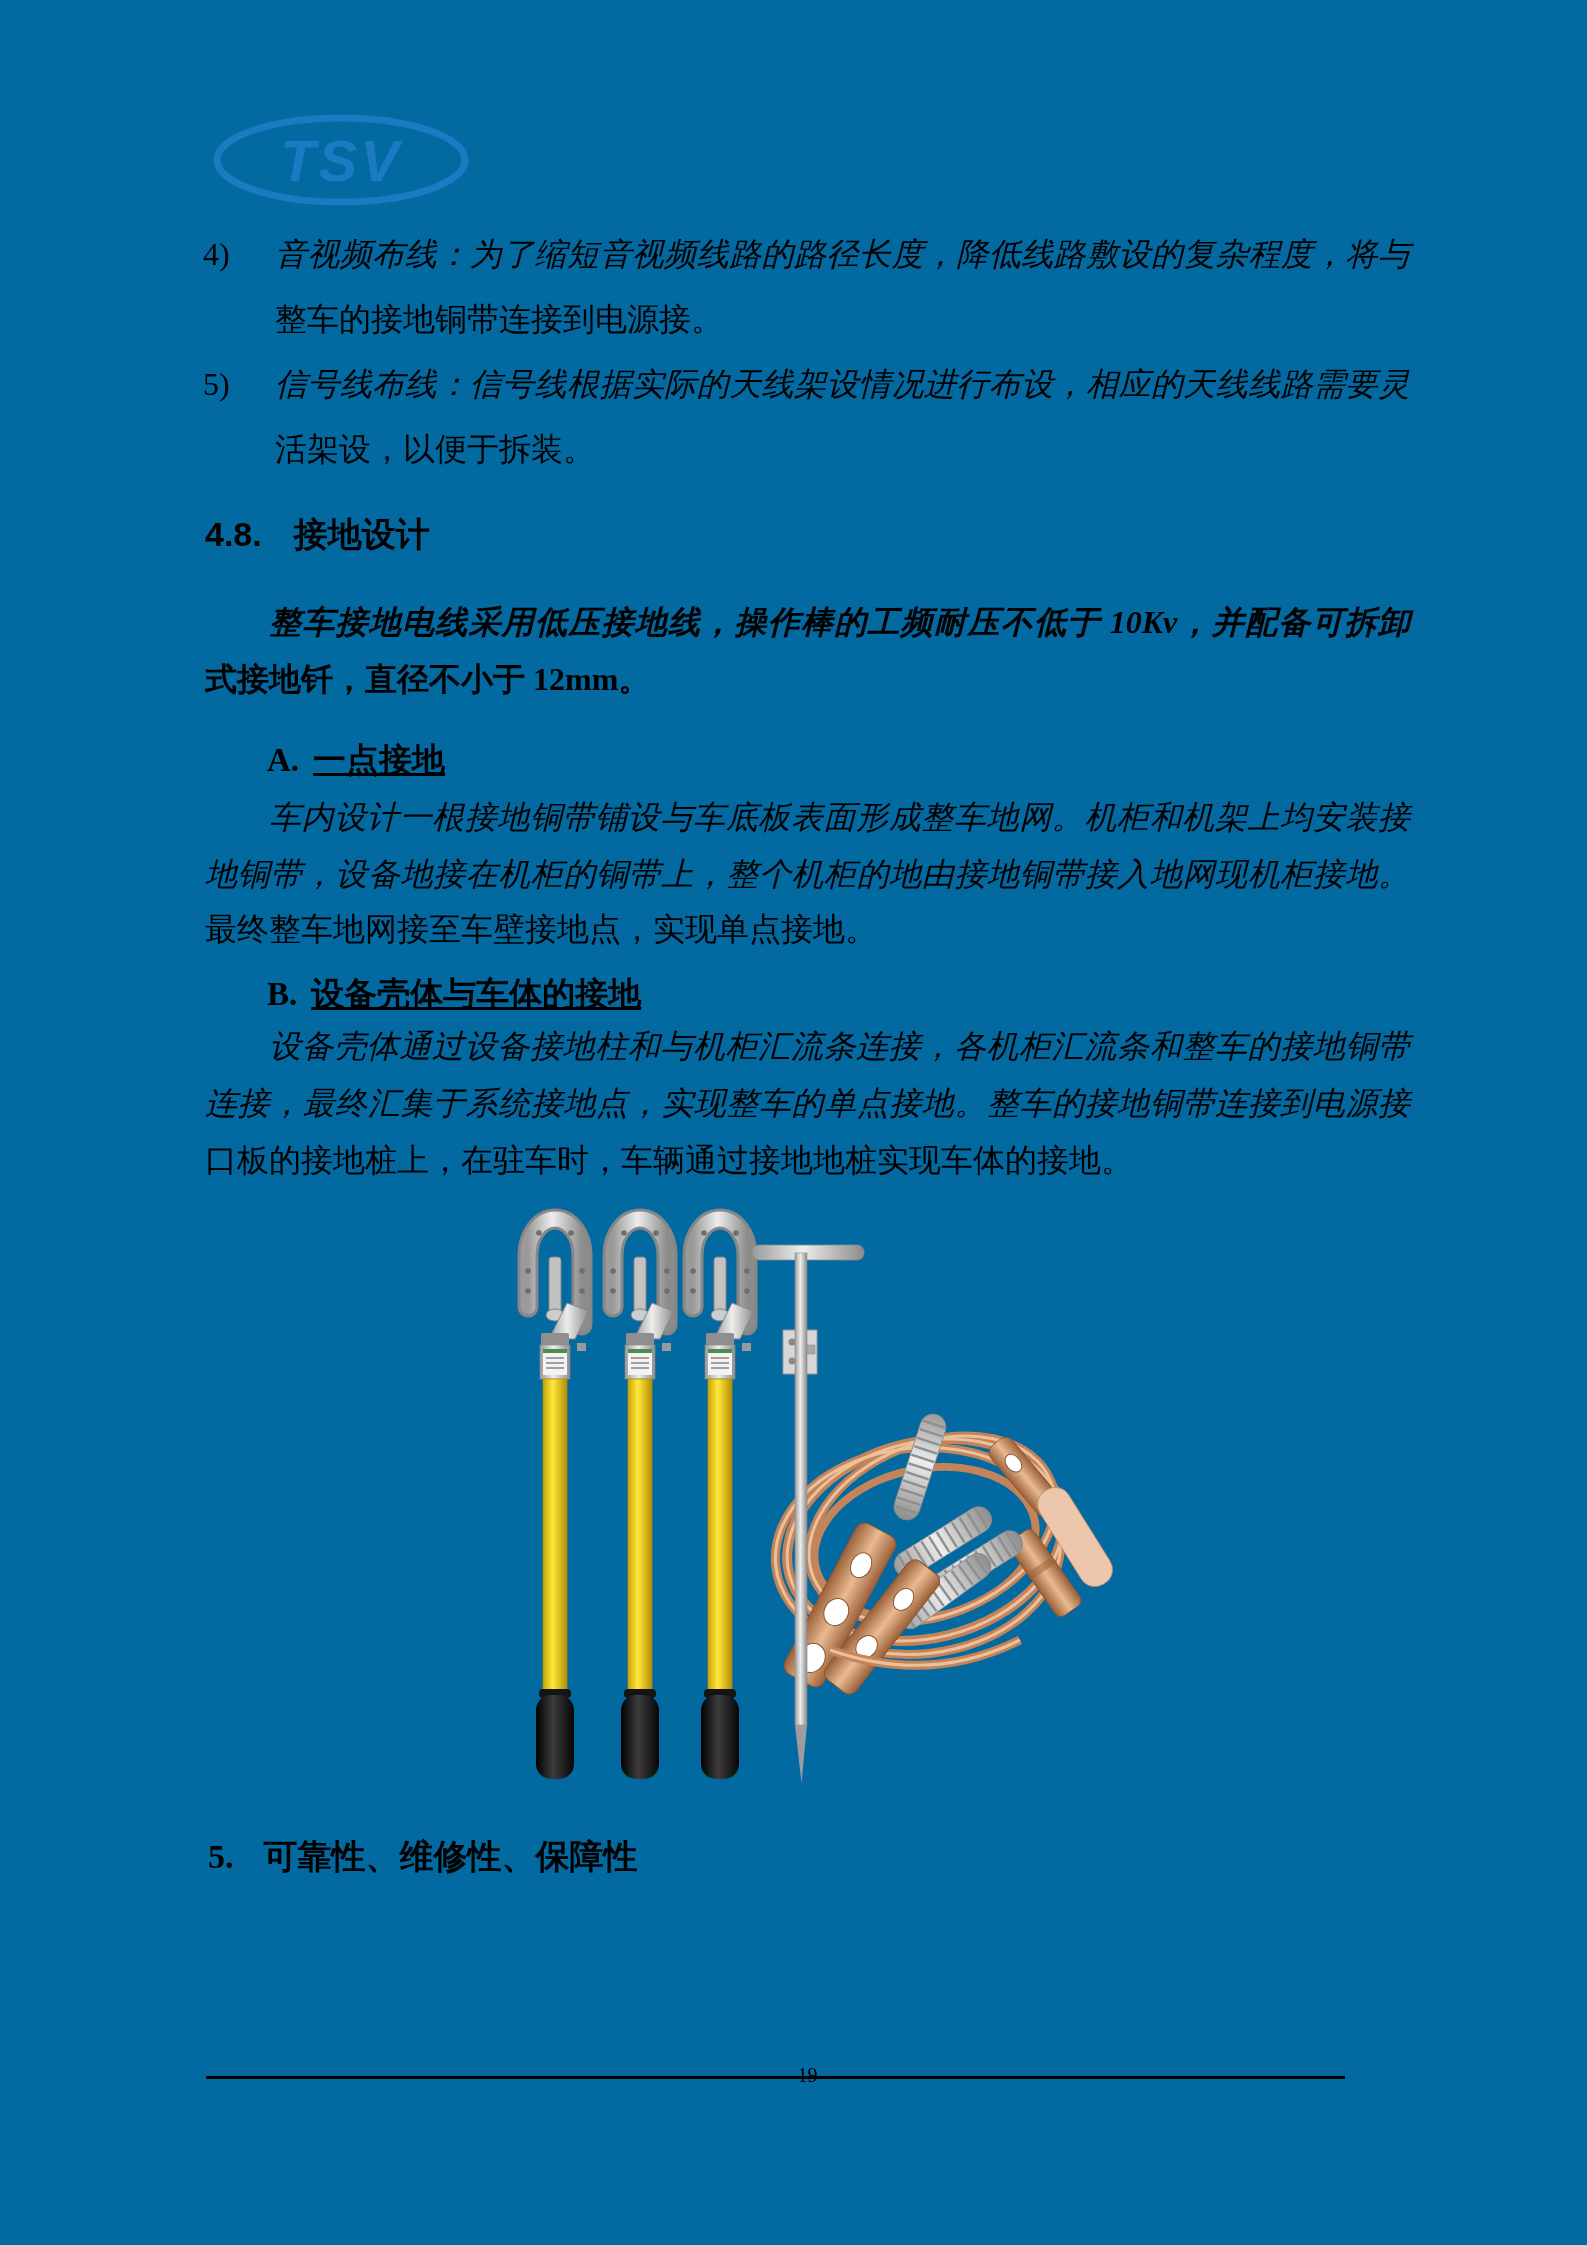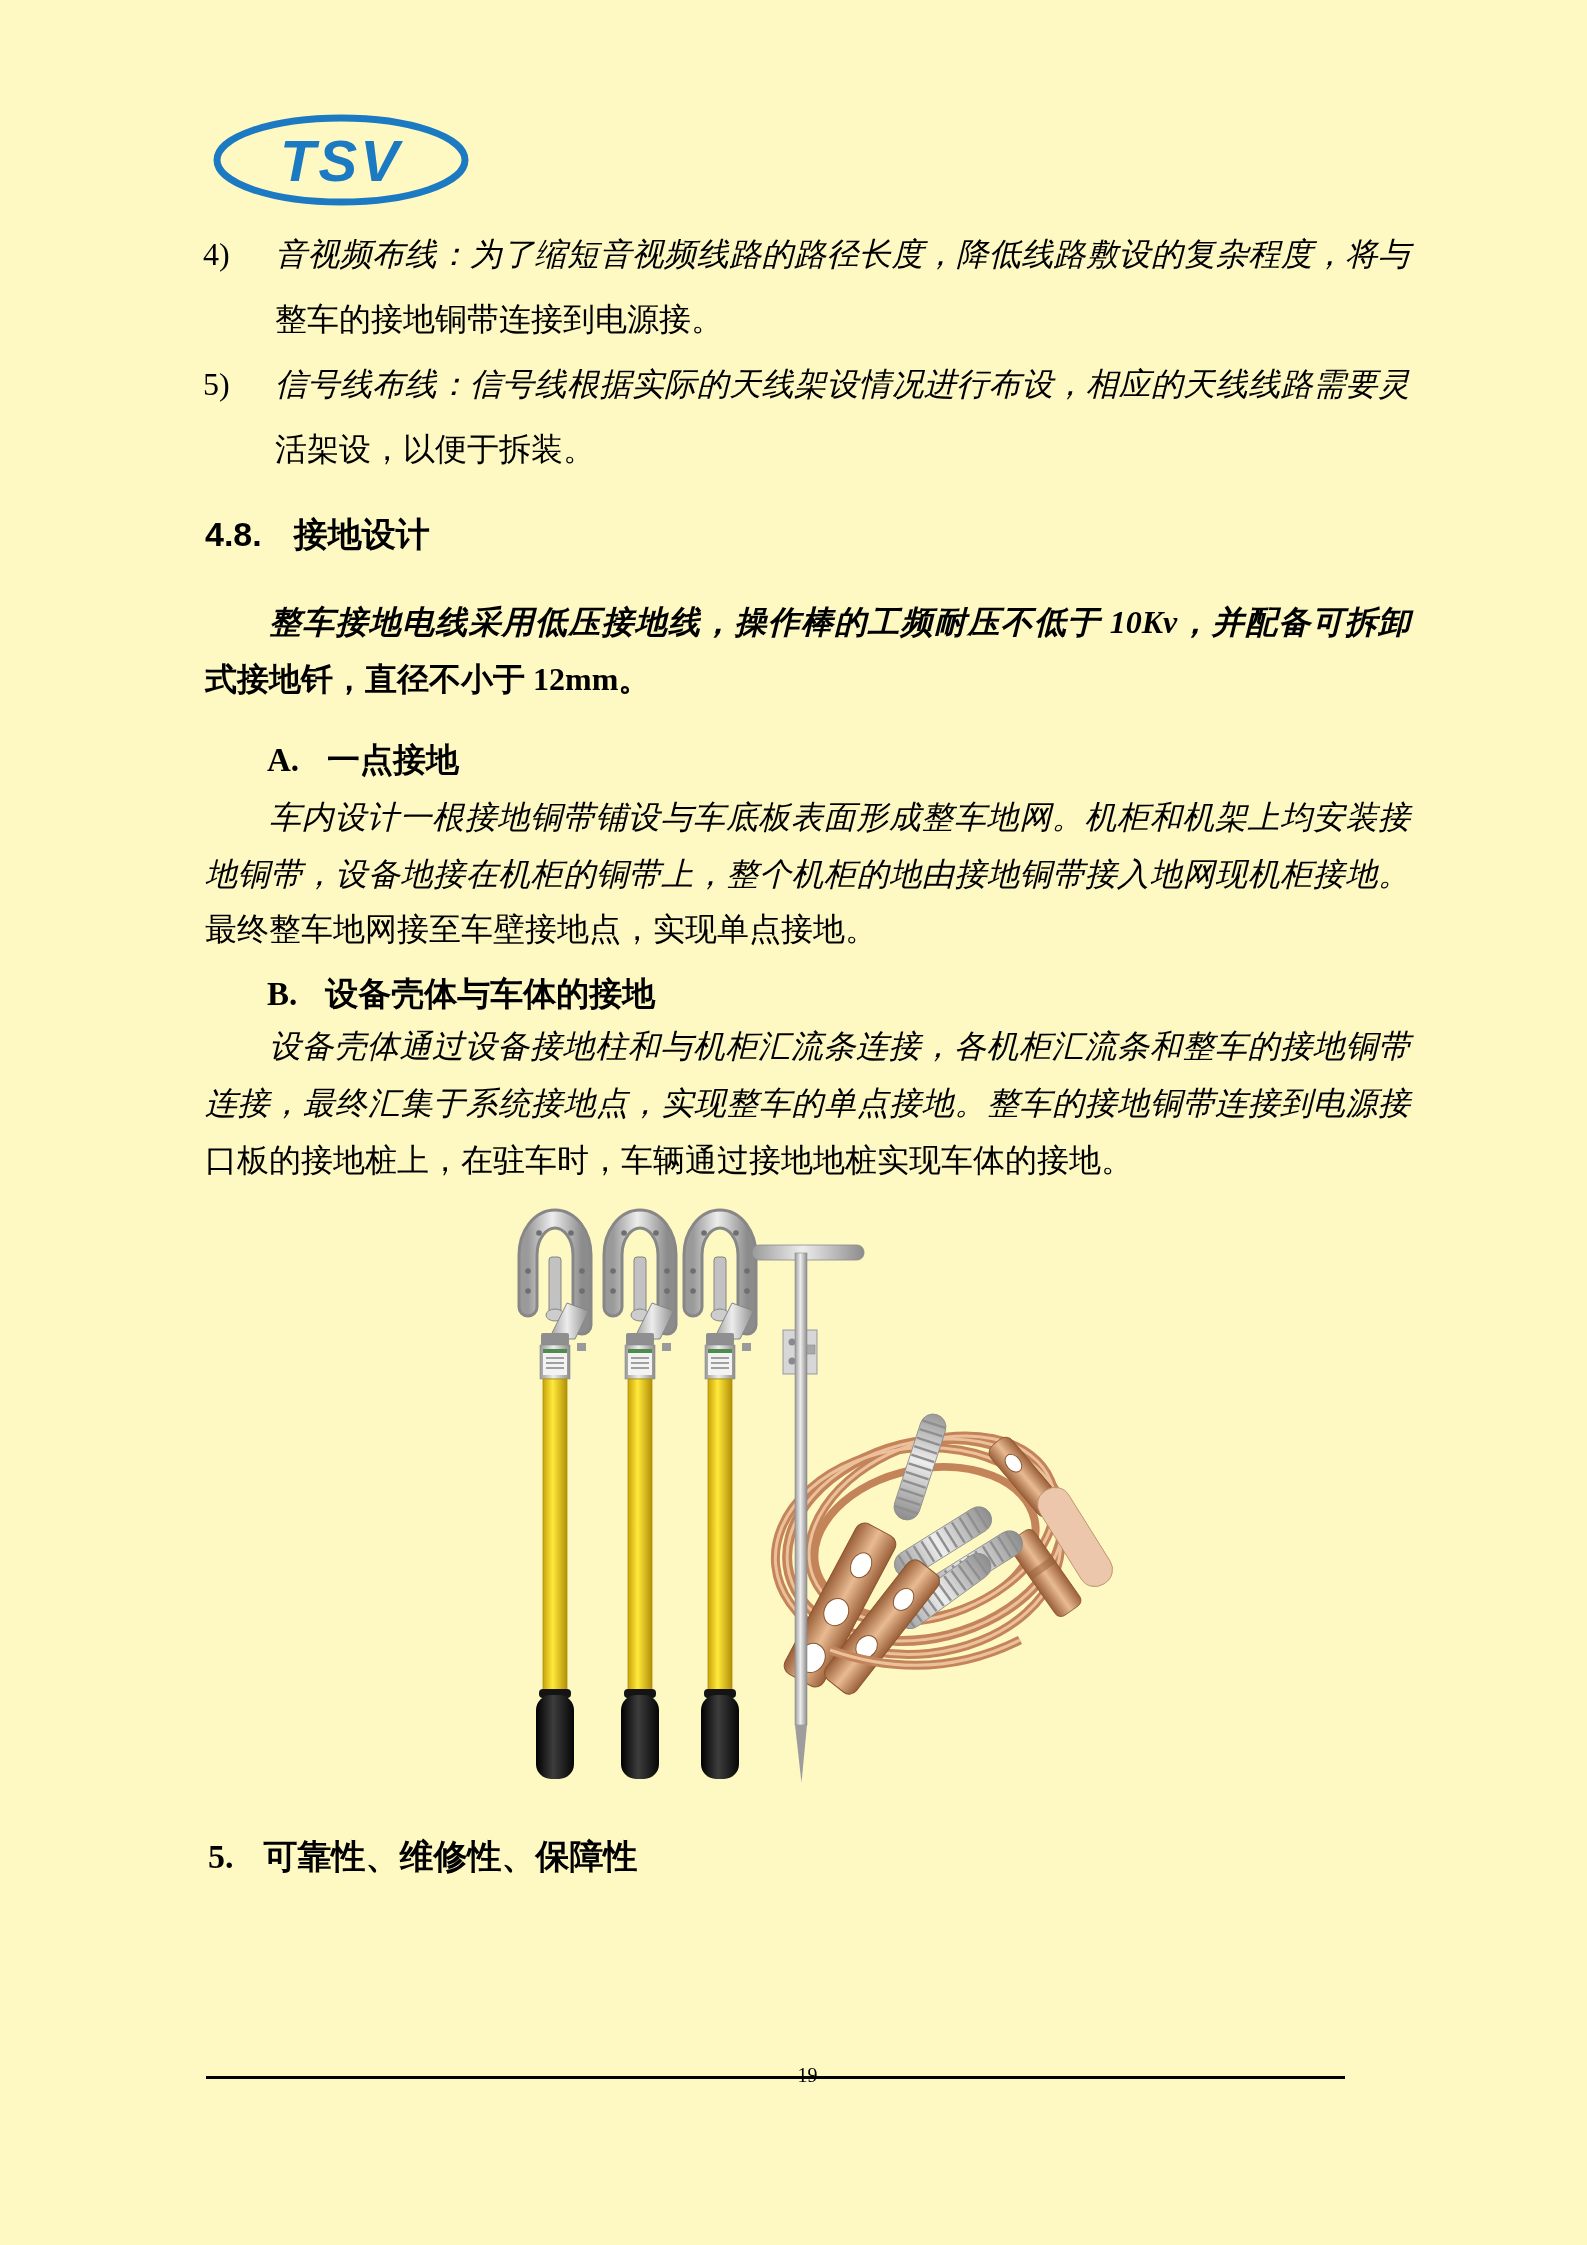--- a/index.html
+++ b/index.html
@@ -1,32 +1,32 @@
 <!DOCTYPE html>
 <html><head>
 <meta charset="utf-8">
 <style>
   html,body{margin:0;padding:0;background:#777;}
   .page{
-    position:relative; width:1587px; height:2245px; background:#fef9c3;
+    position:relative; width:1587px; height:2245px; background:#0369a1;
     font-family:"Liberation Serif", serif; color:#000; overflow:hidden;
   }
   .t{position:absolute; font:32px/40px "Liberation Serif", serif; color:#000;}
   .num{left:203px;}
   .hang{left:275px; width:1135px;}
   .ind{left:269px; width:1141px;}
   .left{left:205px; width:1205px;}
   .b{font-weight:700;}
   .full{text-align:justify; text-align-last:justify;font-style:italic;}
   .h48{position:absolute; left:205px; white-space:nowrap;}
   .h48num{font:700 34px/42px "Liberation Sans", sans-serif;}
   .h48title{font:700 34px/42px "Liberation Serif", serif; margin-left:32px;}
   .sub{position:absolute; left:267px; white-space:nowrap;}
   .sublabel{font:700 33px/40px "Liberation Serif", serif;}
-  .subtitle{font:700 33px/40px "Liberation Serif", serif; margin-left:28px;}
+  .subtitle{font:700 33px/40px "Liberation Serif", serif; margin-left:14px;text-decoration:underline;}
   .h5{position:absolute; left:208px; white-space:nowrap;}
   .h5num{font:700 34px/42px "Liberation Serif", serif;}
   .h5title{font:700 34px/42px "Liberation Serif", serif; margin-left:30px;}
   .pagenum{position:absolute; top:2051px; left:205px; width:1205px; text-align:center;
     font:20px/24px "Liberation Serif", serif;margin-top:12px;}
   .footline{position:absolute; top:2076px; left:206px; width:1139px; height:3px; background:#000;}
   .logo-svg{position:absolute; left:210px; top:110px;}
   .figure-svg{position:absolute; left:500px; top:1195px;}
 </style>
 </head>

